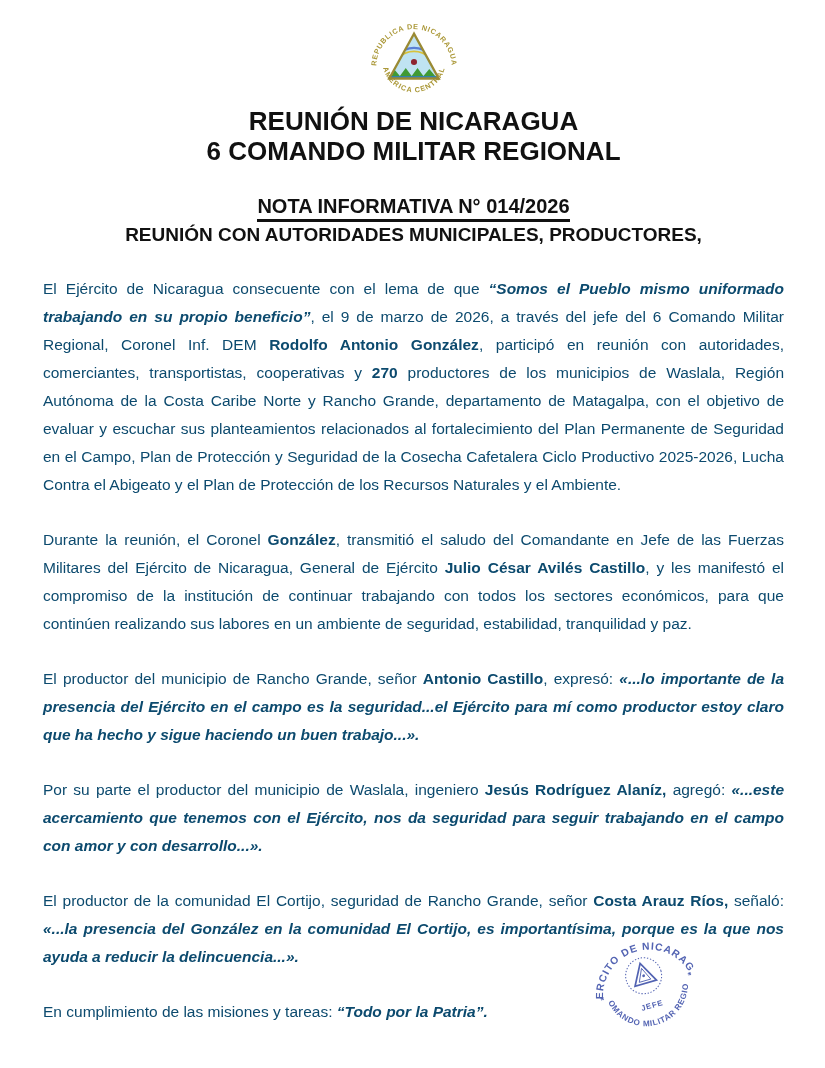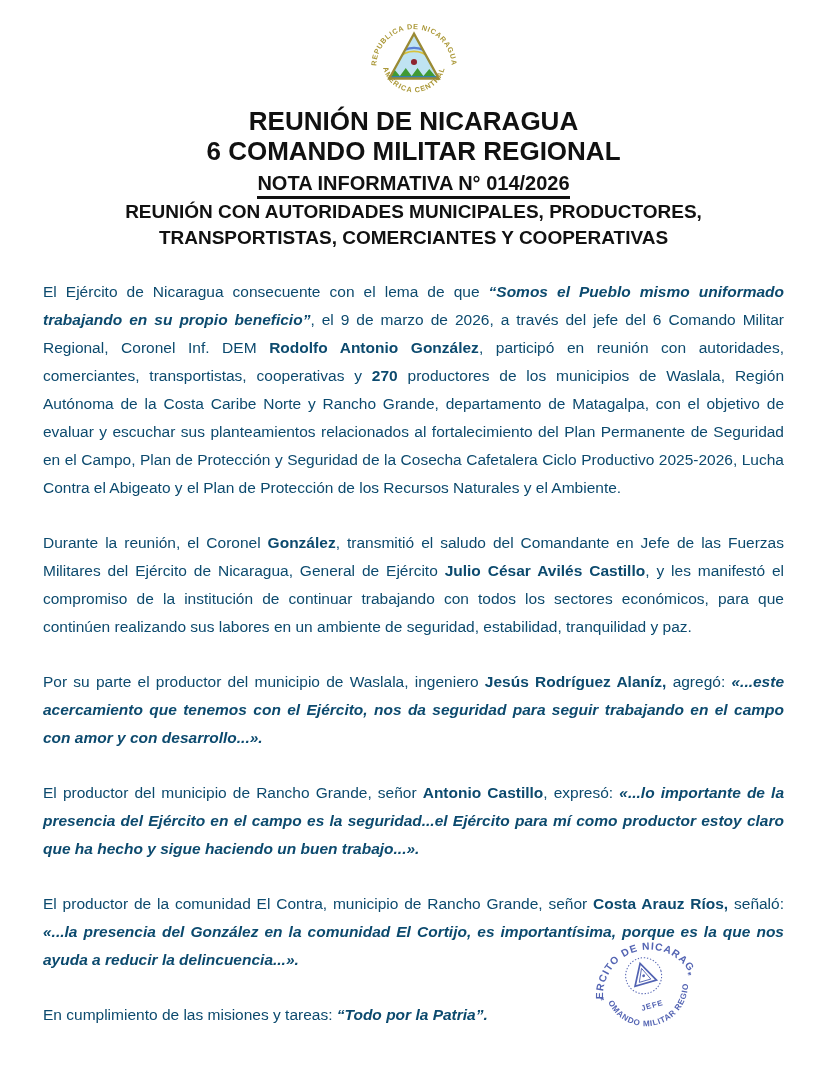--- a/index.html
+++ b/index.html
@@ -16,21 +16,21 @@
   .emblem-wrap{text-align:center;height:80px;}
   .org-title{
     text-align:center;
     font-weight:bold;
     font-size:26px;
     line-height:30px;
     color:#111;
     letter-spacing:0px;
     margin-top:4px;
   }
-  .nota-line{text-align:center;margin-top:6px;}
+  .nota-line{text-align:center;margin-top:29px;}
   .nota-line span{
     display:inline-block;
     font-weight:bold;
     font-size:20px;
     color:#111;
     border-bottom:3px solid #111;
     padding-bottom:1px;
   }
   .headline{
     text-align:center;
@@ -90,29 +90,28 @@
 
   <div class="org-title">REUNIÓN DE NICARAGUA</div>
   <div class="org-title" style="margin-top:0;">6 COMANDO MILITAR REGIONAL</div>
 
   <div class="nota-line">
     <span>NOTA INFORMATIVA N° 014/2026</span>
   </div>
 
   <div class="headline">
     <div>REUNIÓN CON AUTORIDADES MUNICIPALES, PRODUCTORES,</div>
-    <div>TRANSPORTISTAS, COMERCIANTES Y COOPERATIVAS</div>
   </div>
 
   <div class="body-copy">
     <p><span>El Ejército de Nicaragua consecuente con el lema de que </span><span class="seg-bi">“Somos el Pueblo mismo uniformado trabajando en su propio beneficio”</span><span>, el 9 de marzo de 2026, a través del jefe del 6 Comando Militar Regional, Coronel Inf. DEM </span><span class="seg-b">Rodolfo Antonio González</span><span>, participó en reunión con autoridades, comerciantes, transportistas, cooperativas y </span><span class="seg-b">270</span><span> productores de los municipios de Waslala, Región Autónoma de la Costa Caribe Norte y  Rancho Grande, departamento de Matagalpa, con el objetivo de evaluar y escuchar sus planteamientos relacionados al fortalecimiento del Plan Permanente de Seguridad en el Campo, Plan de Protección y Seguridad de la Cosecha Cafetalera Ciclo Productivo 2025-2026, Lucha Contra el Abigeato y el Plan de Protección de los Recursos Naturales y el Ambiente.</span></p>
     <p><span>Durante la reunión, el Coronel </span><span class="seg-b">González</span><span>, transmitió el saludo del Comandante en Jefe de las Fuerzas Militares del Ejército de Nicaragua, General de Ejército </span><span class="seg-b">Julio César Avilés Castillo</span><span>, y les manifestó el compromiso de la institución de continuar trabajando con todos los sectores económicos, para que continúen realizando sus labores en un ambiente de seguridad, estabilidad, tranquilidad y paz.</span></p>
+    <p><span>El productor del municipio de Rancho Grande, señor </span><span class="seg-b">Antonio Castillo</span><span>, expresó: </span><span class="seg-bi">«...lo importante de la presencia del Ejército en el campo es la seguridad...el Ejército para mí como productor estoy claro que ha hecho y sigue haciendo un buen trabajo...».</span></p>
     <p><span>Por su parte el productor del municipio de Waslala, ingeniero </span><span class="seg-b">Jesús Rodríguez Alaníz,</span><span> agregó: </span><span class="seg-bi">«...este acercamiento que tenemos con el Ejército, nos da seguridad para seguir trabajando en el campo con amor y con desarrollo...».</span></p>
-    <p><span>El productor del municipio de Rancho Grande, señor </span><span class="seg-b">Antonio Castillo</span><span>, expresó: </span><span class="seg-bi">«...lo importante de la presencia del Ejército en el campo es la seguridad...el Ejército para mí como productor estoy claro que ha hecho y sigue haciendo un buen trabajo...».</span></p>
-    <p><span>El productor de la comunidad El Contra, municipio de Rancho Grande, señor </span><span class="seg-b">Costa Arauz Ríos,</span><span> señaló: </span><span class="seg-bi">«...la presencia del González en la comunidad El Cortijo, es importantísima, porque es la que nos ayuda a reducir la delincuencia...».</span></p>
+    <p><span>El productor de la comunidad El Cortijo, seguridad de Rancho Grande, señor </span><span class="seg-b">Costa Arauz Ríos,</span><span> señaló: </span><span class="seg-bi">«...la presencia del González en la comunidad El Cortijo, es importantísima, porque es la que nos ayuda a reducir la delincuencia...».</span></p>
     <p><span>En cumplimiento de las misiones y tareas: </span><span class="seg-bi">“Todo por la Patria”.</span></p>
 
   </div>
 
   <div class="stamp">
     <svg width="138" height="120" viewBox="0 0 140 140">
       <g transform="rotate(-16 70 70)">
         <defs>
           <path id="stArcTop" d="M 17,74 A 54,54 0 0 1 123,74"></path>
           <path id="stArcBot" d="M 22,80 A 49,49 0 0 0 118,80"></path>

